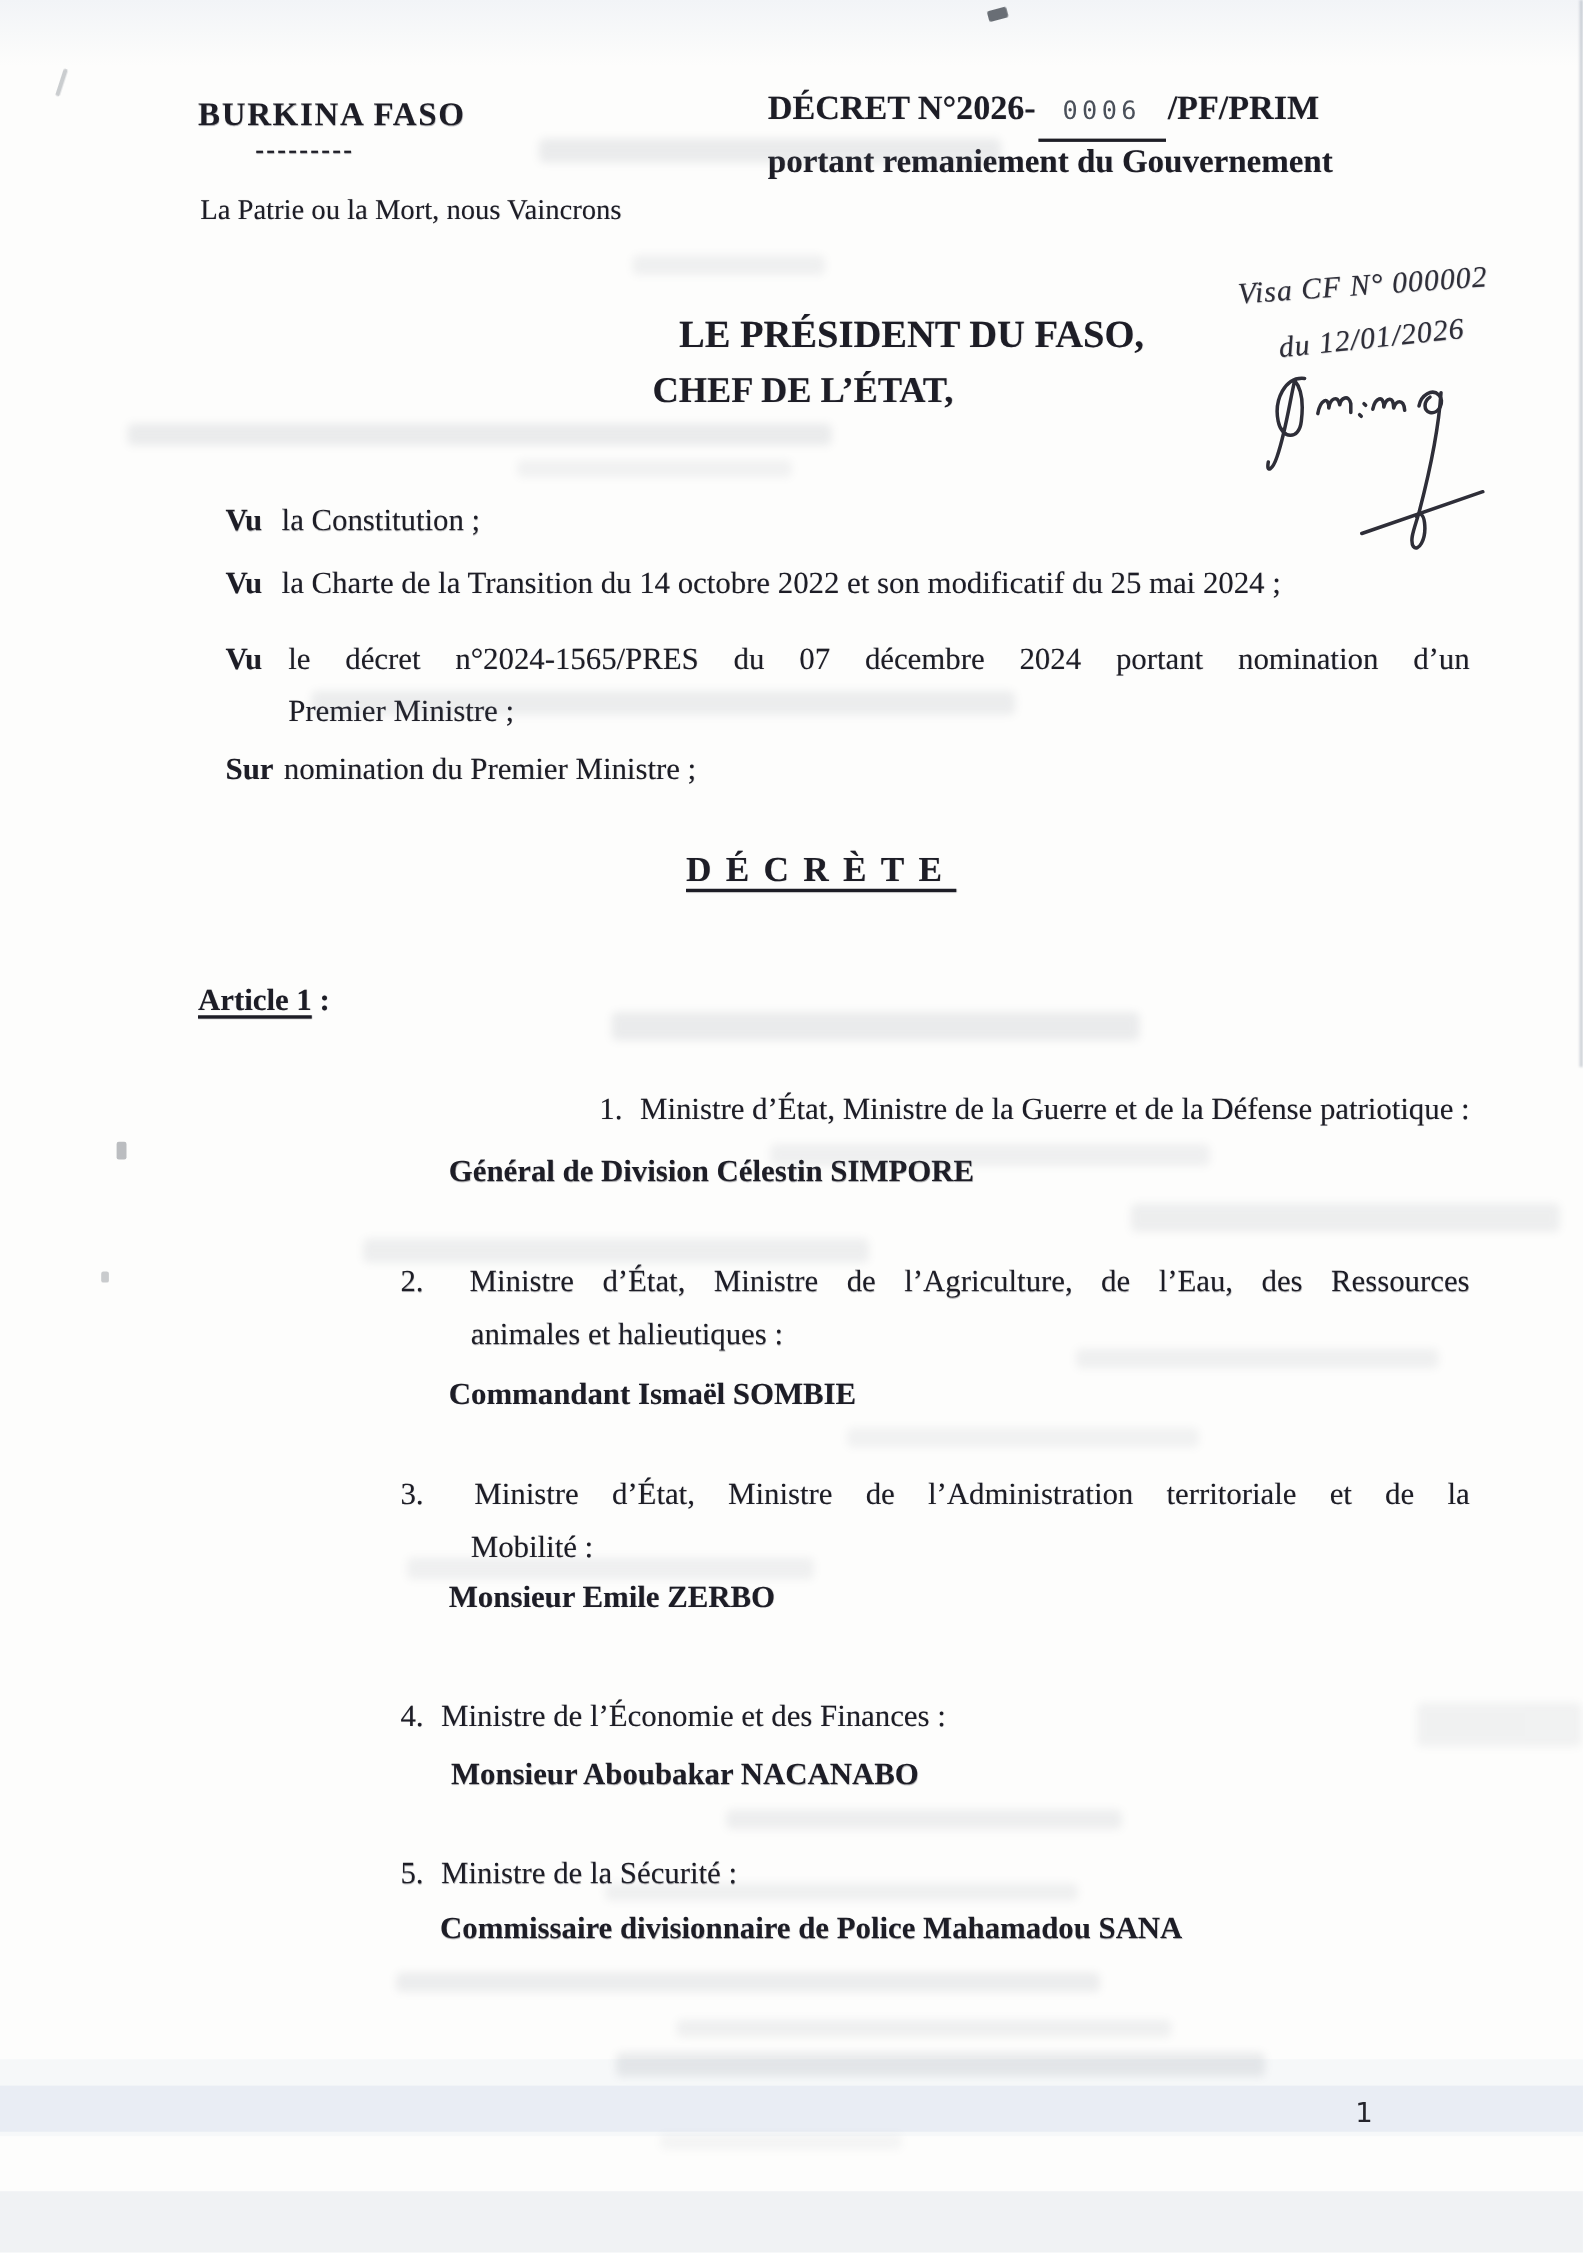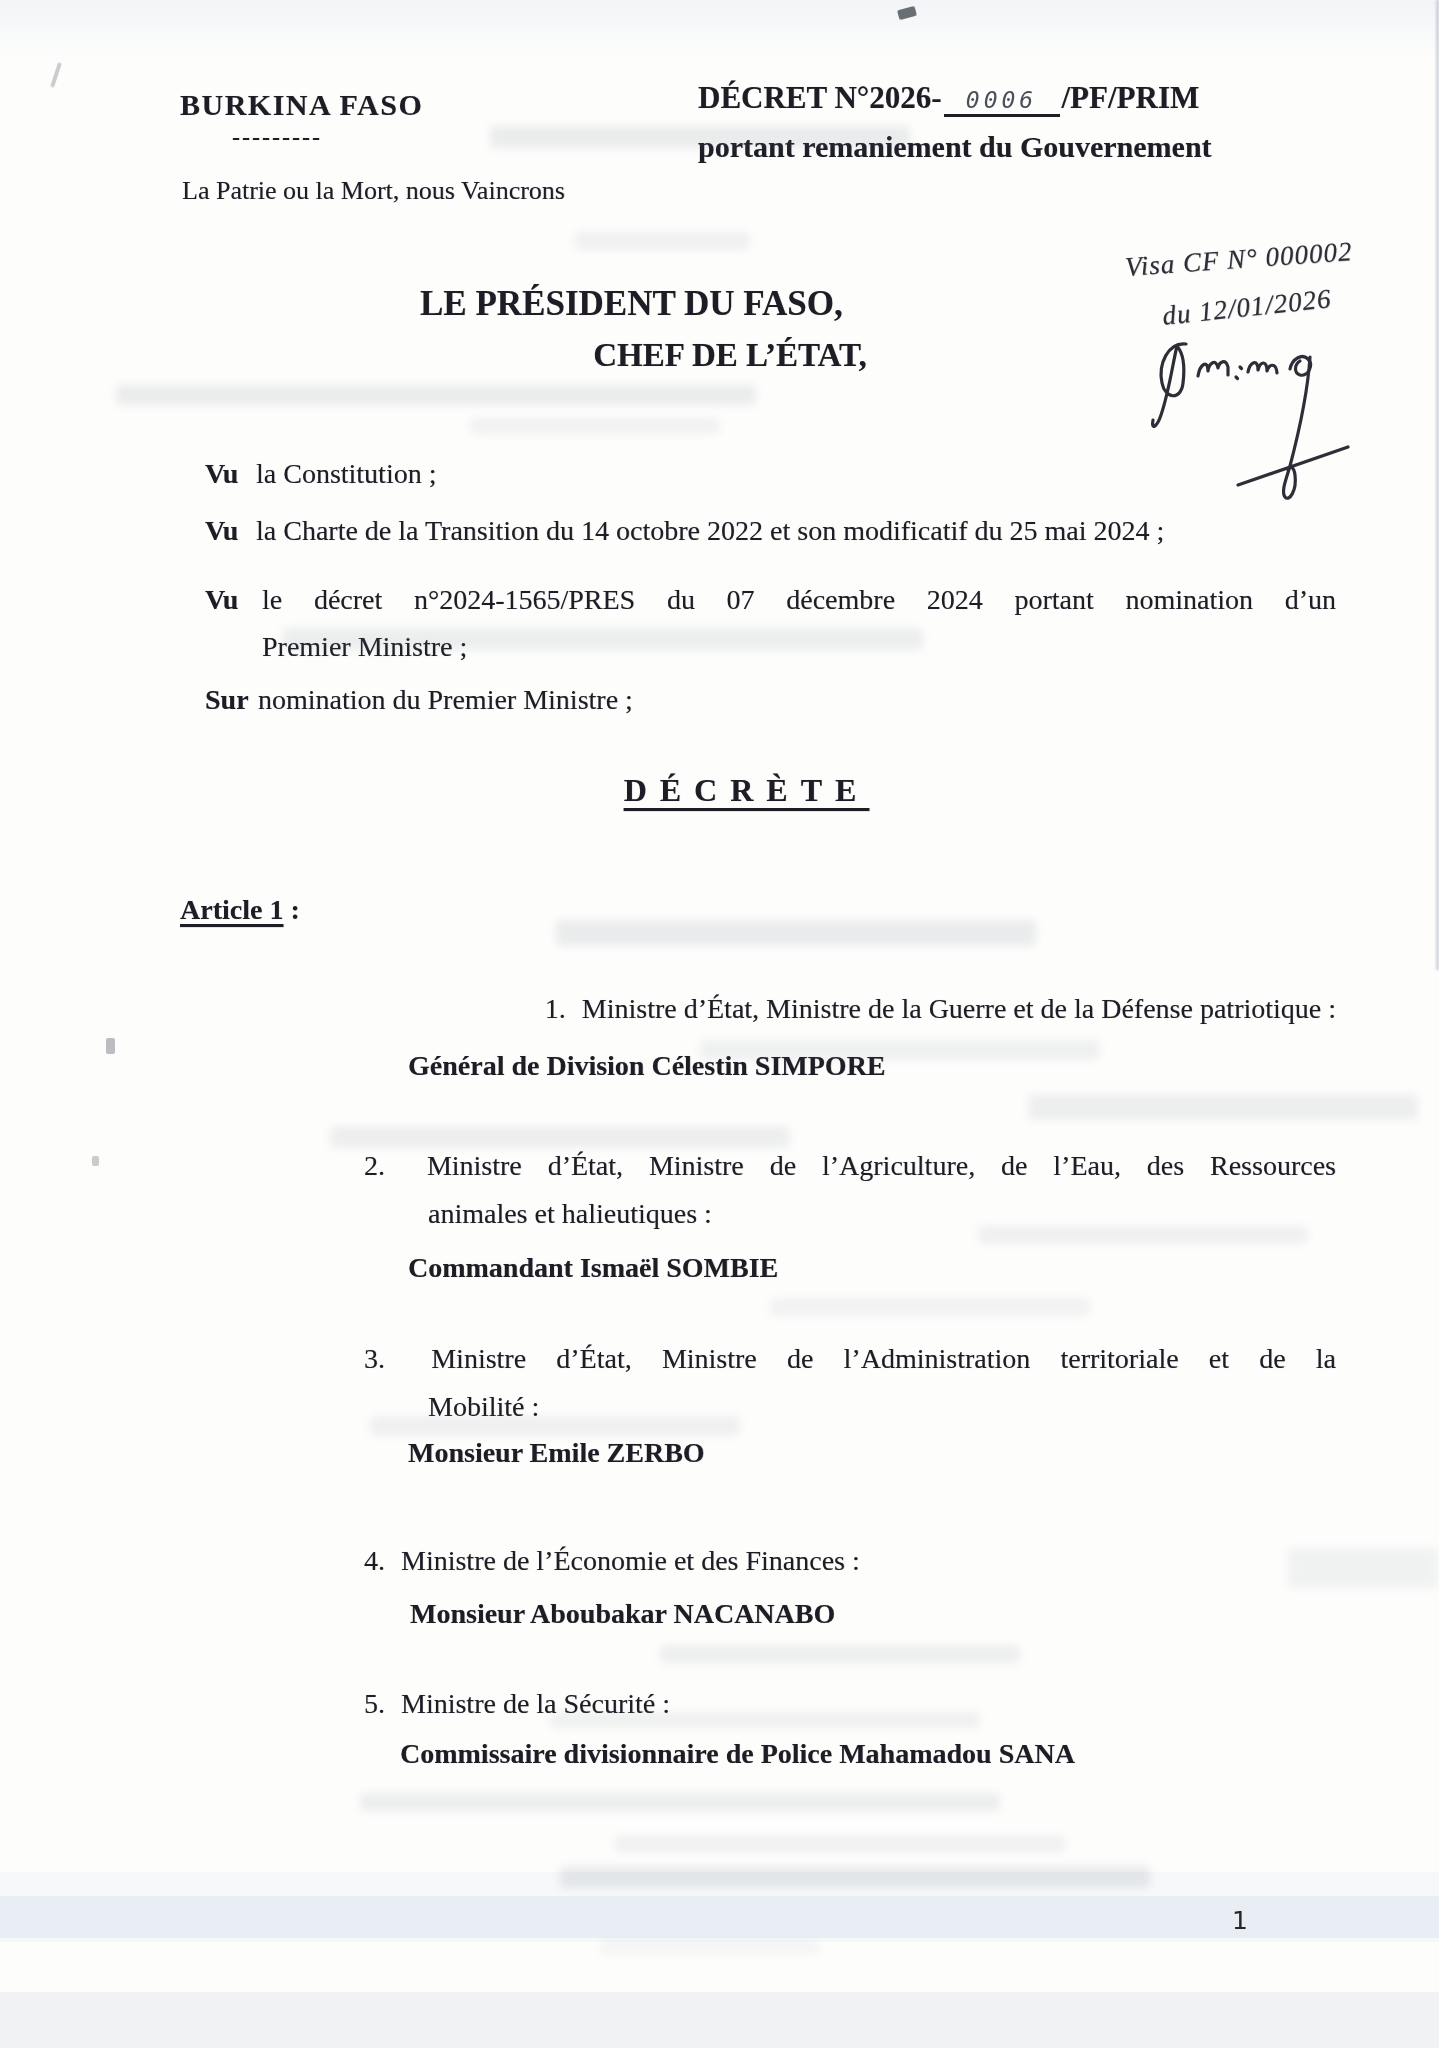--- a/index.html
+++ b/index.html
@@ -13,30 +13,30 @@
   .b{font-weight:bold;}
   
   .country{left:180px; top:88px; font-size:30px; letter-spacing:1.5px;}
   .dashes{left:232px; top:124px; font-size:24px; letter-spacing:2px;}
   .motto{left:182px; top:176px; font-size:26px;}
   .decree-line{left:698px; top:80px; font-size:31px; display:flex; align-items:baseline;}
   .num-slot{
     display:inline-block; min-width:116px; text-align:center;
     border-bottom:3px solid #1e1e26; margin:0 2px;
     font-family:"DejaVu Sans Mono",monospace; font-size:23px; font-weight:normal;
-    color:#4a505a; letter-spacing:4px; text-shadow:none; padding-bottom:1px;font-style:italic;
+    color:#4a505a; letter-spacing:4px; text-shadow:none; padding-bottom:12px;
   }
   .subject{left:698px; top:130px; font-size:30px;}
   
   .hand{font-style:italic; color:#2e2e38; font-size:27px; letter-spacing:1px;
         text-shadow:0.4px 0.4px 0.8px rgba(40,40,55,.5); white-space:nowrap;}
   .visa1{left:1125px; top:244px; transform:rotate(-4deg);}
   .visa2{left:1162px; top:292px; transform:rotate(-6deg);}
   
-  .title1{left:420px; top:284px; width:620px; text-align:left; font-size:35px;}
+  .title1{left:420px; top:284px; width:620px; text-align:right; font-size:35px;}
   .title2{left:420px; top:337px; width:620px; text-align:center; font-size:33px;}
   
   .body-t{font-size:28px;}
   .just{text-align:justify; text-align-last:justify; white-space:normal;}
   .decrete{left:470px; top:772px; width:540px; text-align:center; font-size:32px;
            letter-spacing:13px; text-indent:13px;}
   .decrete span{text-decoration:underline; text-decoration-thickness:3px; text-underline-offset:7px;}
   .art-label{text-decoration:underline; text-decoration-thickness:2.5px; text-underline-offset:5px;}
   .item-line{left:364px; width:972px;}
   .item-num{margin-right:16px;}

